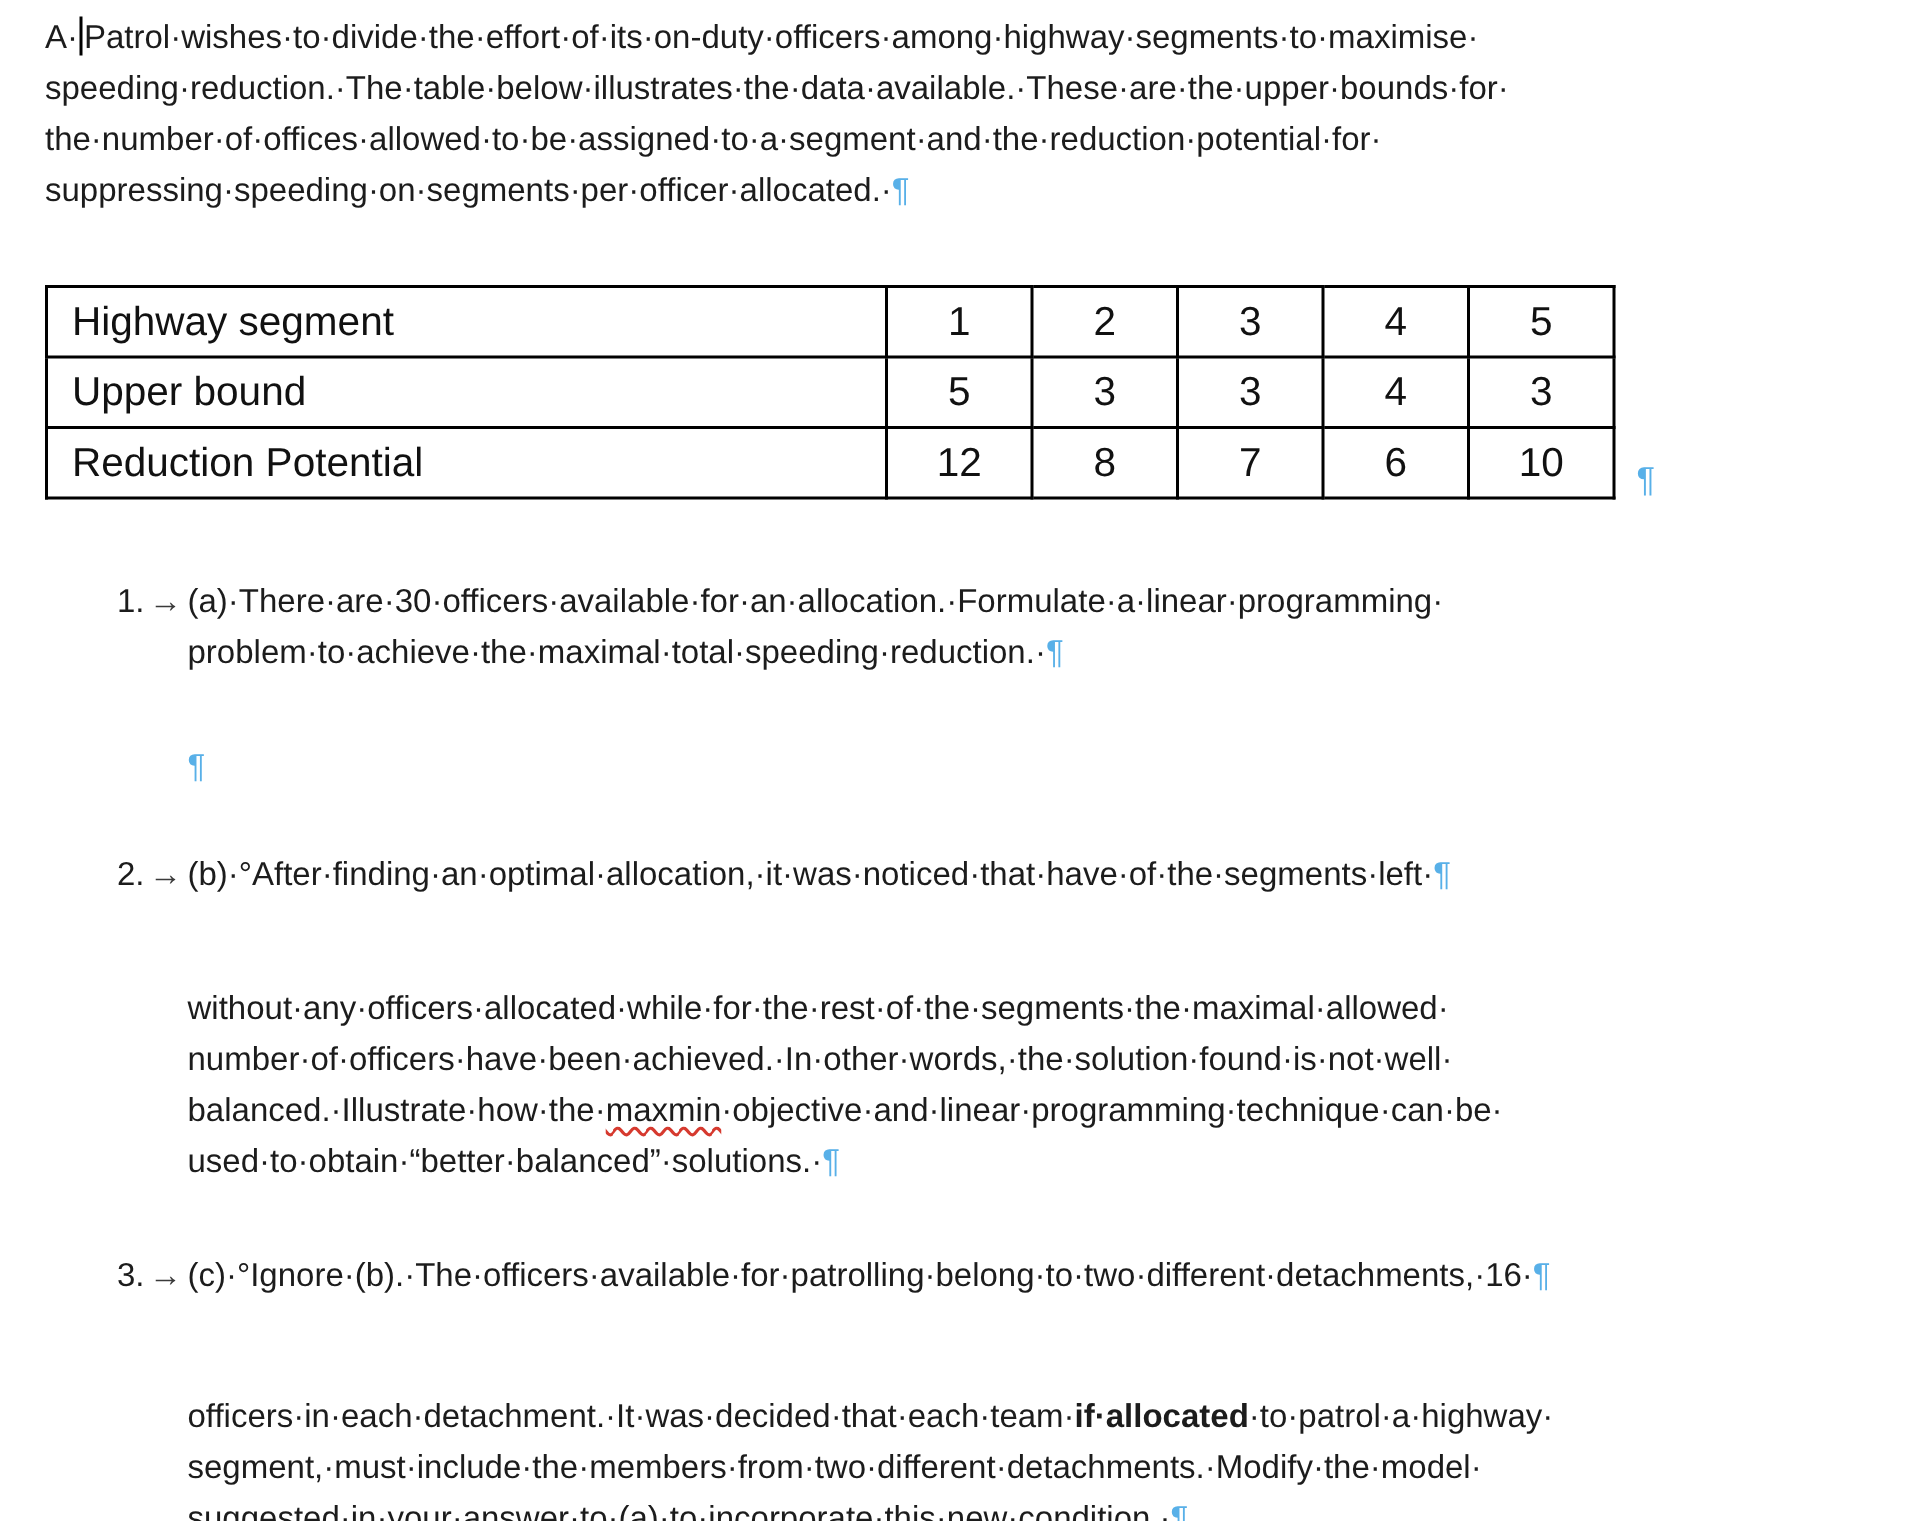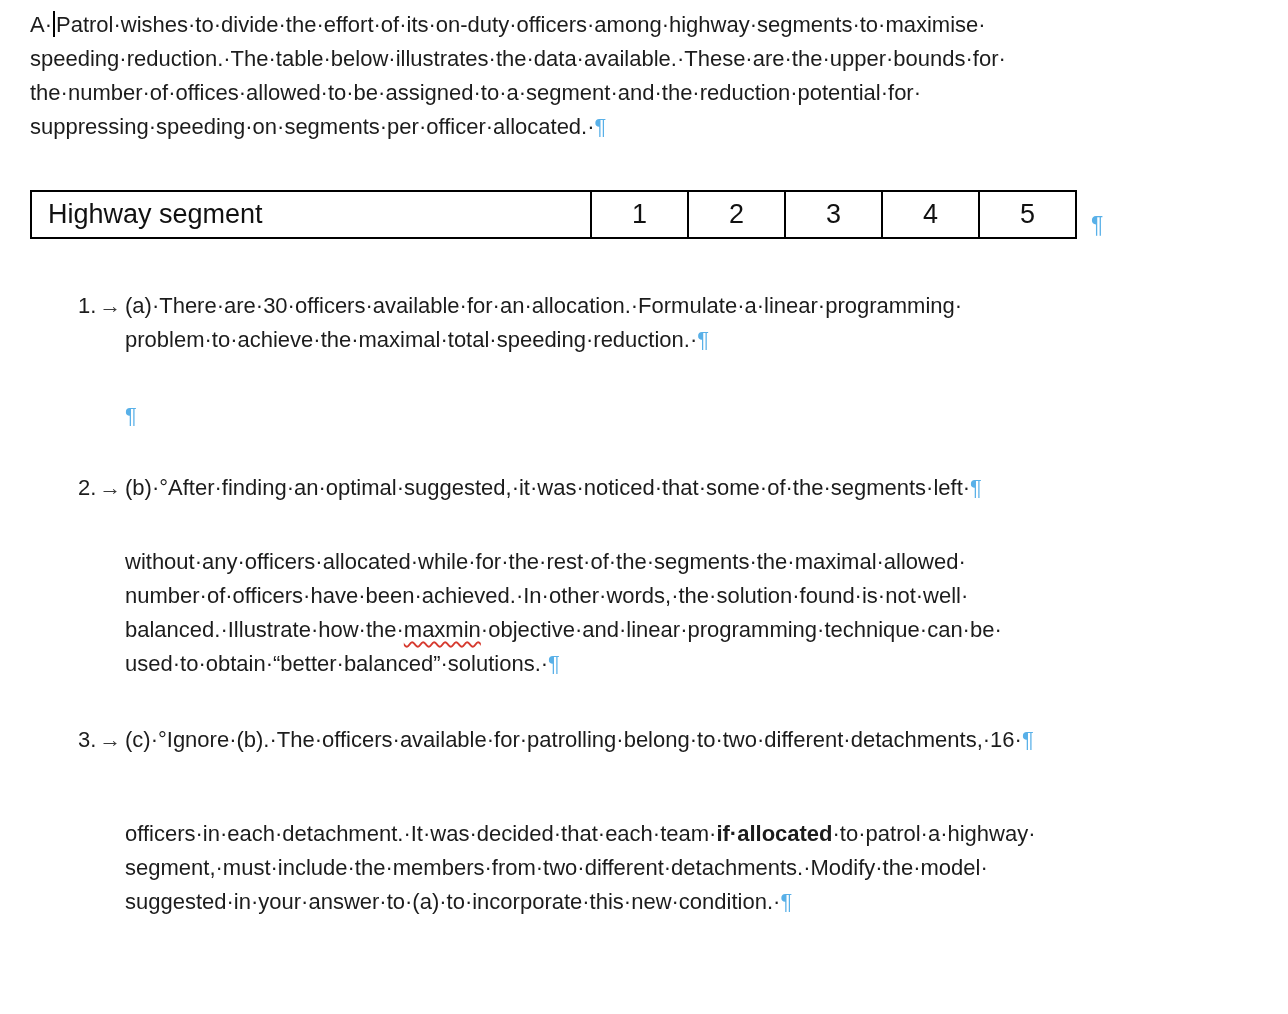--- a/index.html
+++ b/index.html
@@ -71,21 +71,21 @@
     display: inline-block;
     width: 47px;
     text-indent: 0;
   }
   .cont { margin-left: 95px; }
   .empty-line { margin-left: 95px; }
 
   .item-a { margin-top: 46px; }
   .empty-line { margin-top: 42px; }
   .item-b { margin-top: 38px; }
-  .cont-b { margin-top: 40px; }
+  .cont-b { margin-top: 55px; }
   .item-c { margin-top: 42px; }
   .cont-c { margin-top: 60px; }
 </style>
 </head>
 <body>
 
 <div class="page">
 
   <p class="para intro"><span>A·</span><span class="cursor"></span><span>Patrol·wishes·to·divide·the·effort·of·its·on-duty·officers·among·highway·segments·to·maximise·
 speeding·reduction.·The·table·below·illustrates·the·data·available.·These·are·the·upper·bounds·for·
@@ -95,31 +95,47 @@
   <div class="table-wrap"><table class="data-table">
         <tbody>
     <tr>
             <td class="lbl">Highway segment</td>
             <td class="val">1</td>
             <td class="val">2</td>
             <td class="val">3</td>
             <td class="val">4</td>
             <td class="val">5</td>
           </tr>
+    <tr>
+            <td class="lbl">Upper bound</td>
+            <td class="val">5</td>
+            <td class="val">3</td>
+            <td class="val">3</td>
+            <td class="val">4</td>
+            <td class="val">3</td>
+          </tr>
+    <tr>
+            <td class="lbl">Reduction Potential</td>
+            <td class="val">12</td>
+            <td class="val">8</td>
+            <td class="val">7</td>
+            <td class="val">6</td>
+            <td class="val">10</td>
+          </tr>
   </tbody>
       </table><span class="pilcrow table-mark">¶</span></div>
 
   <div class="list">
 
     <p class="para list-item item-a"><span class="marker"><span class="num">1.</span><span class="tab-arrow">→</span></span><span class="content"><span>(a)·There·are·30·officers·available·for·an·allocation.·Formulate·a·linear·programming·
 problem·to·achieve·the·maximal·total·speeding·reduction.·</span><span class="pilcrow">¶</span></span></p>
 
     <p class="para empty-line"><span class="pilcrow">¶</span></p>
 
-    <p class="para list-item item-b"><span class="marker"><span class="num">2.</span><span class="tab-arrow">→</span></span><span class="content"><span>(b)·°After·finding·an·optimal·suggested,·it·was·noticed·that·some·of·the·segments·left·</span><span class="pilcrow">¶</span></span></p>
+    <p class="para list-item item-b"><span class="marker"><span class="num">2.</span><span class="tab-arrow">→</span></span><span class="content"><span>(b)·°After·finding·an·optimal·allocation,·it·was·noticed·that·have·of·the·segments·left·</span><span class="pilcrow">¶</span></span></p>
 
     <p class="para cont cont-b"><span>without·any·officers·allocated·while·for·the·rest·of·the·segments·the·maximal·allowed·
 number·of·officers·have·been·achieved.·In·other·words,·the·solution·found·is·not·well·
 balanced.·Illustrate·how·the·</span><span class="spell">maxmin</span><span>·objective·and·linear·programming·technique·can·be·
 used·to·obtain·“better·balanced”·solutions.·</span><span class="pilcrow">¶</span></p>
 
     <p class="para list-item item-c"><span class="marker"><span class="num">3.</span><span class="tab-arrow">→</span></span><span class="content"><span>(c)·°Ignore·(b).·The·officers·available·for·patrolling·belong·to·two·different·detachments,·16·</span><span class="pilcrow">¶</span></span></p>
 
     <p class="para cont cont-c"><span>officers·in·each·detachment.·It·was·decided·that·each·team·</span><span class="bold">if·allocated</span><span>·to·patrol·a·highway·
 segment,·must·include·the·members·from·two·different·detachments.·Modify·the·model·

